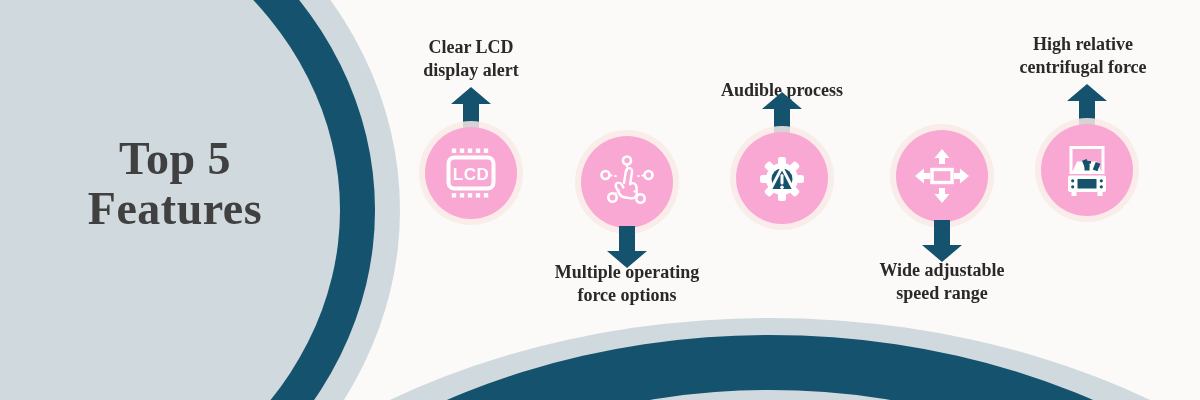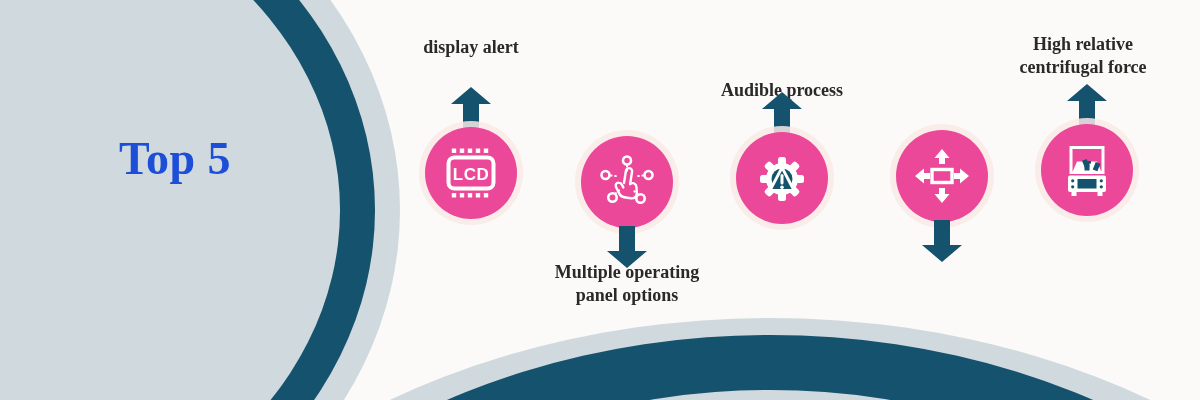--- a/index.html
+++ b/index.html
@@ -6,26 +6,26 @@
   #canvas{
     position:relative;
     width:1200px;height:400px;
     overflow:hidden;
     background:#fbfaf8;
     font-family:"Liberation Serif","DejaVu Serif",serif;
   }
   #bg-decoration{position:absolute;left:0;top:0;width:1200px;height:400px;}
   #page-title{
     position:absolute;left:25px;top:134px;width:300px;
-    text-align:center;color:#1d4ed8;font-weight:bold;
+    text-align:center;color:#404040;font-weight:bold;
     font-size:46px;line-height:50px;letter-spacing:0.5px;
   }
   .feature-circle{
     position:absolute;width:92px;height:92px;border-radius:50%;
-    background:#ec4899;
+    background:#f9a8d4;
     box-shadow:0 0 0 6px rgba(249,234,230,0.85);
     display:flex;align-items:center;justify-content:center;
   }
   .feature-circle svg{width:64px;height:64px;}
   .feature-arrow{position:absolute;width:40px;height:42px;}
   .feature-label{
     position:absolute;width:240px;text-align:center;
     color:#2b2828;font-weight:bold;font-size:18px;line-height:23px;
   }
   
@@ -64,23 +64,25 @@
     <ellipse cx="770" cy="818" rx="645" ry="483" fill="#15526d"></ellipse>
     <ellipse cx="770" cy="818" rx="560" ry="428" fill="#d0dade"></ellipse>
 
     <ellipse cx="-80" cy="210" rx="480" ry="405" fill="#d0dade"></ellipse>
     <ellipse cx="-80" cy="210" rx="455" ry="380" fill="#15526d"></ellipse>
     <ellipse cx="-80" cy="210" rx="420" ry="345" fill="#d0dade"></ellipse>
   </svg>
 
   <div id="page-title">
     <div>Top 5</div>
+    <div>Features</div>
   </div>
 
   <div class="feature-label" id="f1-label">
+    <div>Clear LCD</div>
     <div>display alert</div>
   </div>
   <svg class="feature-arrow" id="f1-arrow" viewBox="0 0 40 42">
     <polygon points="20,0 40,17 28,17 28,42 12,42 12,17 0,17" fill="#15526d"></polygon>
   </svg>
   <div class="feature-circle" id="f1-circle">
     <svg viewBox="0 0 64 64">
       <g fill="#fff">
         <rect x="12.8" y="7.5" width="4.4" height="4.4"></rect>
           <rect x="20.8" y="7.5" width="4.4" height="4.4"></rect>
@@ -118,21 +120,21 @@
         <path d="M29.2 33.5 v-12.5 a3.1 3.1 0 0 1 6.2 0 v12.5"></path>
         <path d="M35.4 33.5 c2.5 -2.4 6 -1.4 6.7 1.9 l1.3 6 c0.7 3.5 -1.8 6.1 -5.2 6.1 h-6.6 c-2.2 0 -4 -0.9 -5.2 -2.6 l-4.5 -6.3 c-1.4 -2 -0.2 -4.6 2.1 -4.7 c1.4 -0.1 2.7 0.6 3.6 1.8 l1.6 2.2"></path>
       </g>
     </svg>
   </div>
   <svg class="feature-arrow" id="f2-arrow" viewBox="0 0 40 42">
     <polygon points="20,42 0,25 12,25 12,0 28,0 28,25 40,25" fill="#15526d"></polygon>
   </svg>
   <div class="feature-label" id="f2-label">
     <div>Multiple operating</div>
-    <div>panel options</div>
+    <div>force options</div>
   </div>
 
   <div class="feature-label" id="f3-label">
     <div>Audible process</div>
   </div>
   <svg class="feature-arrow" id="f3-arrow" viewBox="0 0 40 42">
     <polygon points="20,0 40,17 28,17 28,42 12,42 12,17 0,17" fill="#15526d"></polygon>
   </svg>
   <div class="feature-circle" id="f3-circle">
     <svg viewBox="0 0 64 64">
@@ -161,20 +163,24 @@
         <path d="M32 5 L39.5 14 H35 V20 H29 V14 H24.5 Z"></path>
         <path d="M32 59 L24.5 50 H29 V44 H35 V50 H39.5 Z"></path>
         <path d="M5 32 L14 24.5 V29 H20 V35 H14 V39.5 Z"></path>
         <path d="M59 32 L50 24.5 V29 H44 V35 H50 V39.5 Z"></path>
       </g>
     </svg>
   </div>
   <svg class="feature-arrow" id="f4-arrow" viewBox="0 0 40 42">
     <polygon points="20,42 0,25 12,25 12,0 28,0 28,25 40,25" fill="#15526d"></polygon>
   </svg>
+  <div class="feature-label" id="f4-label">
+    <div>Wide adjustable</div>
+    <div>speed range</div>
+  </div>
 
   <div class="feature-label" id="f5-label">
     <div>High relative</div>
     <div>centrifugal force</div>
   </div>
   <svg class="feature-arrow" id="f5-arrow" viewBox="0 0 40 42">
     <polygon points="20,0 40,17 28,17 28,42 12,42 12,17 0,17" fill="#15526d"></polygon>
   </svg>
   <div class="feature-circle" id="f5-circle">
     <svg viewBox="0 0 64 64">

